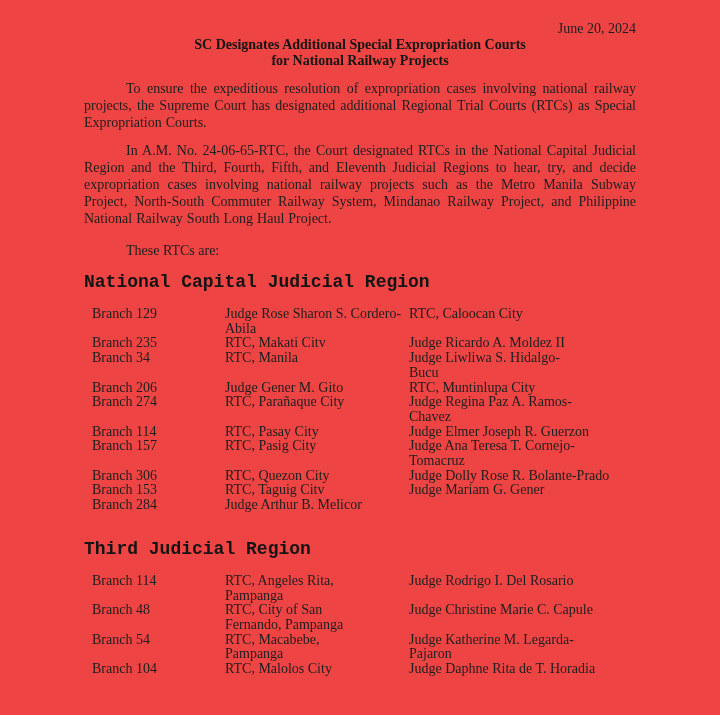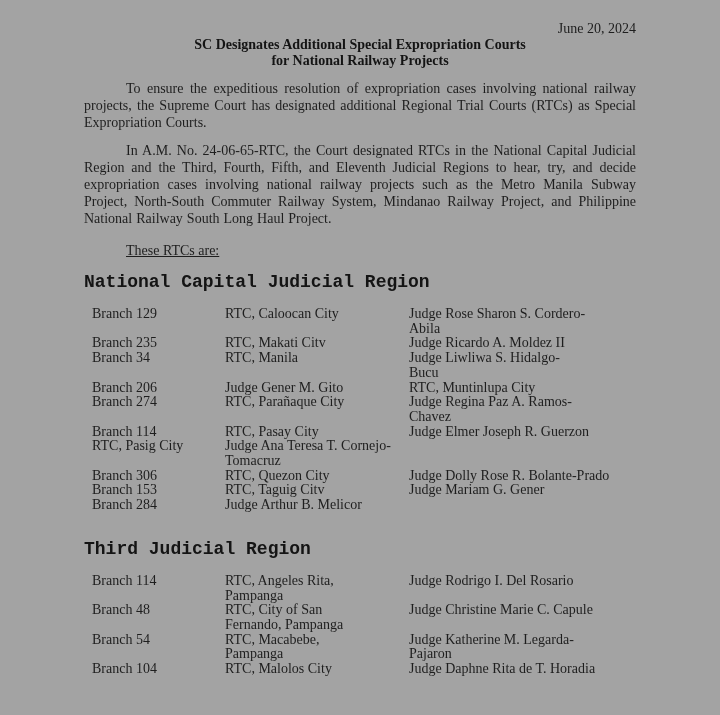--- a/index.html
+++ b/index.html
@@ -2,21 +2,21 @@
 <html><head>
 <meta charset="utf-8">
 <style>
   * { margin: 0; padding: 0; box-sizing: border-box; }
   html, body { background: #ffffff; }
   .page {
     position: relative;
     width: 720px;
     height: 715px;
     overflow: hidden;
-    background: #a3a3a3;
+    background: #ef4444;
     padding: 0 84px;
     font-family: "Liberation Serif", "DejaVu Serif", serif;
     font-size: 14px;
     color: #1e1e1e;
   }
   .date {
     margin-top: 20px;
     line-height: 17px;
     text-align: right;
   }
@@ -31,21 +31,20 @@
     margin-top: 11px;
     line-height: 17px;
     text-align: justify;
     word-spacing: 0.5px;
   }
   .indent { text-indent: 42px; }
   p.leadin {
     margin-top: 15px;
     line-height: 17px;
     text-indent: 42px;
-    text-decoration: underline;
   }
   h2.section {
     margin-top: 15px;
     font-size: 18px;
     line-height: 17px;
     font-weight: bold;
     color: #141414;
     font-family: Liberation Mono, monospace;
   }
   h2.gap-lg { margin-top: 28px; }
@@ -73,23 +72,23 @@
   </div>
 
   <p class="body indent">To ensure the expeditious resolution of expropriation cases involving national railway projects, the Supreme Court has designated additional Regional Trial Courts (RTCs) as Special Expropriation Courts.</p>
   <p class="body indent">In A.M. No. 24-06-65-RTC, the Court designated RTCs in the National Capital Judicial Region and the Third, Fourth, Fifth, and Eleventh Judicial Regions to hear, try, and decide expropriation cases involving national railway projects such as the Metro Manila Subway Project, North-South Commuter Railway System, Mindanao Railway Project, and Philippine National Railway South Long Haul Project.</p>
   <p class="leadin">These RTCs are:</p>
 
   <h2 class="section">National Capital Judicial Region</h2>
   <div class="ctable">
       <div class="row">
         <div class="cell">Branch 129</div>
-        <div class="cell">RTC, Caloocan City</div>
         <div class="cell">Judge Rose Sharon S. Cordero-
 Abila</div>
+        <div class="cell">RTC, Caloocan City</div>
       </div>
       <div class="row">
         <div class="cell">Branch 235</div>
         <div class="cell">RTC, Makati Citv</div>
         <div class="cell">Judge Ricardo A. Moldez II</div>
       </div>
       <div class="row">
         <div class="cell">Branch 34</div>
         <div class="cell">RTC, Manila</div>
         <div class="cell">Judge Liwliwa S. Hidalgo-
@@ -105,20 +104,21 @@
         <div class="cell">RTC, Parañaque City</div>
         <div class="cell">Judge Regina Paz A. Ramos-
 Chavez</div>
       </div>
       <div class="row">
         <div class="cell">Branch 114</div>
         <div class="cell">RTC, Pasay City</div>
         <div class="cell">Judge Elmer Joseph R. Guerzon</div>
       </div>
       <div class="row">
+        <div class="cell">Branch 157</div>
         <div class="cell">RTC, Pasig City</div>
         <div class="cell">Judge Ana Teresa T. Cornejo-
 Tomacruz</div>
       </div>
       <div class="row">
         <div class="cell">Branch 306</div>
         <div class="cell">RTC, Quezon City</div>
         <div class="cell">Judge Dolly Rose R. Bolante-Prado</div>
       </div>
       <div class="row">

